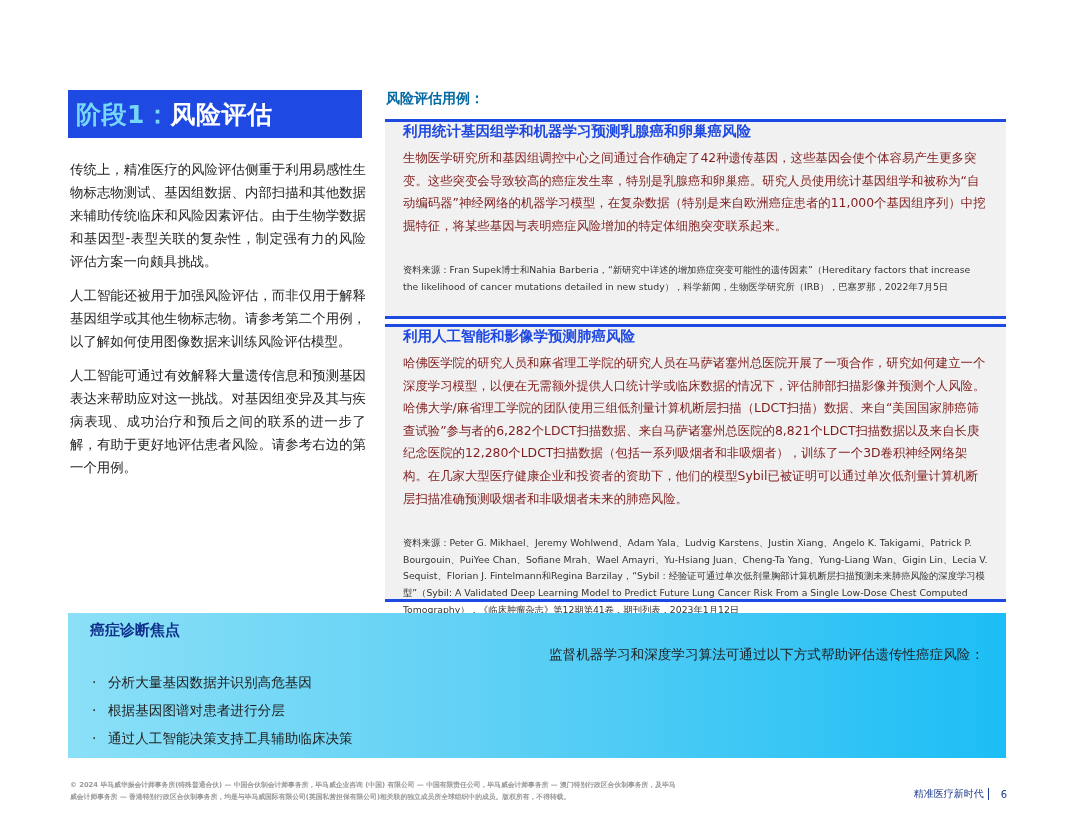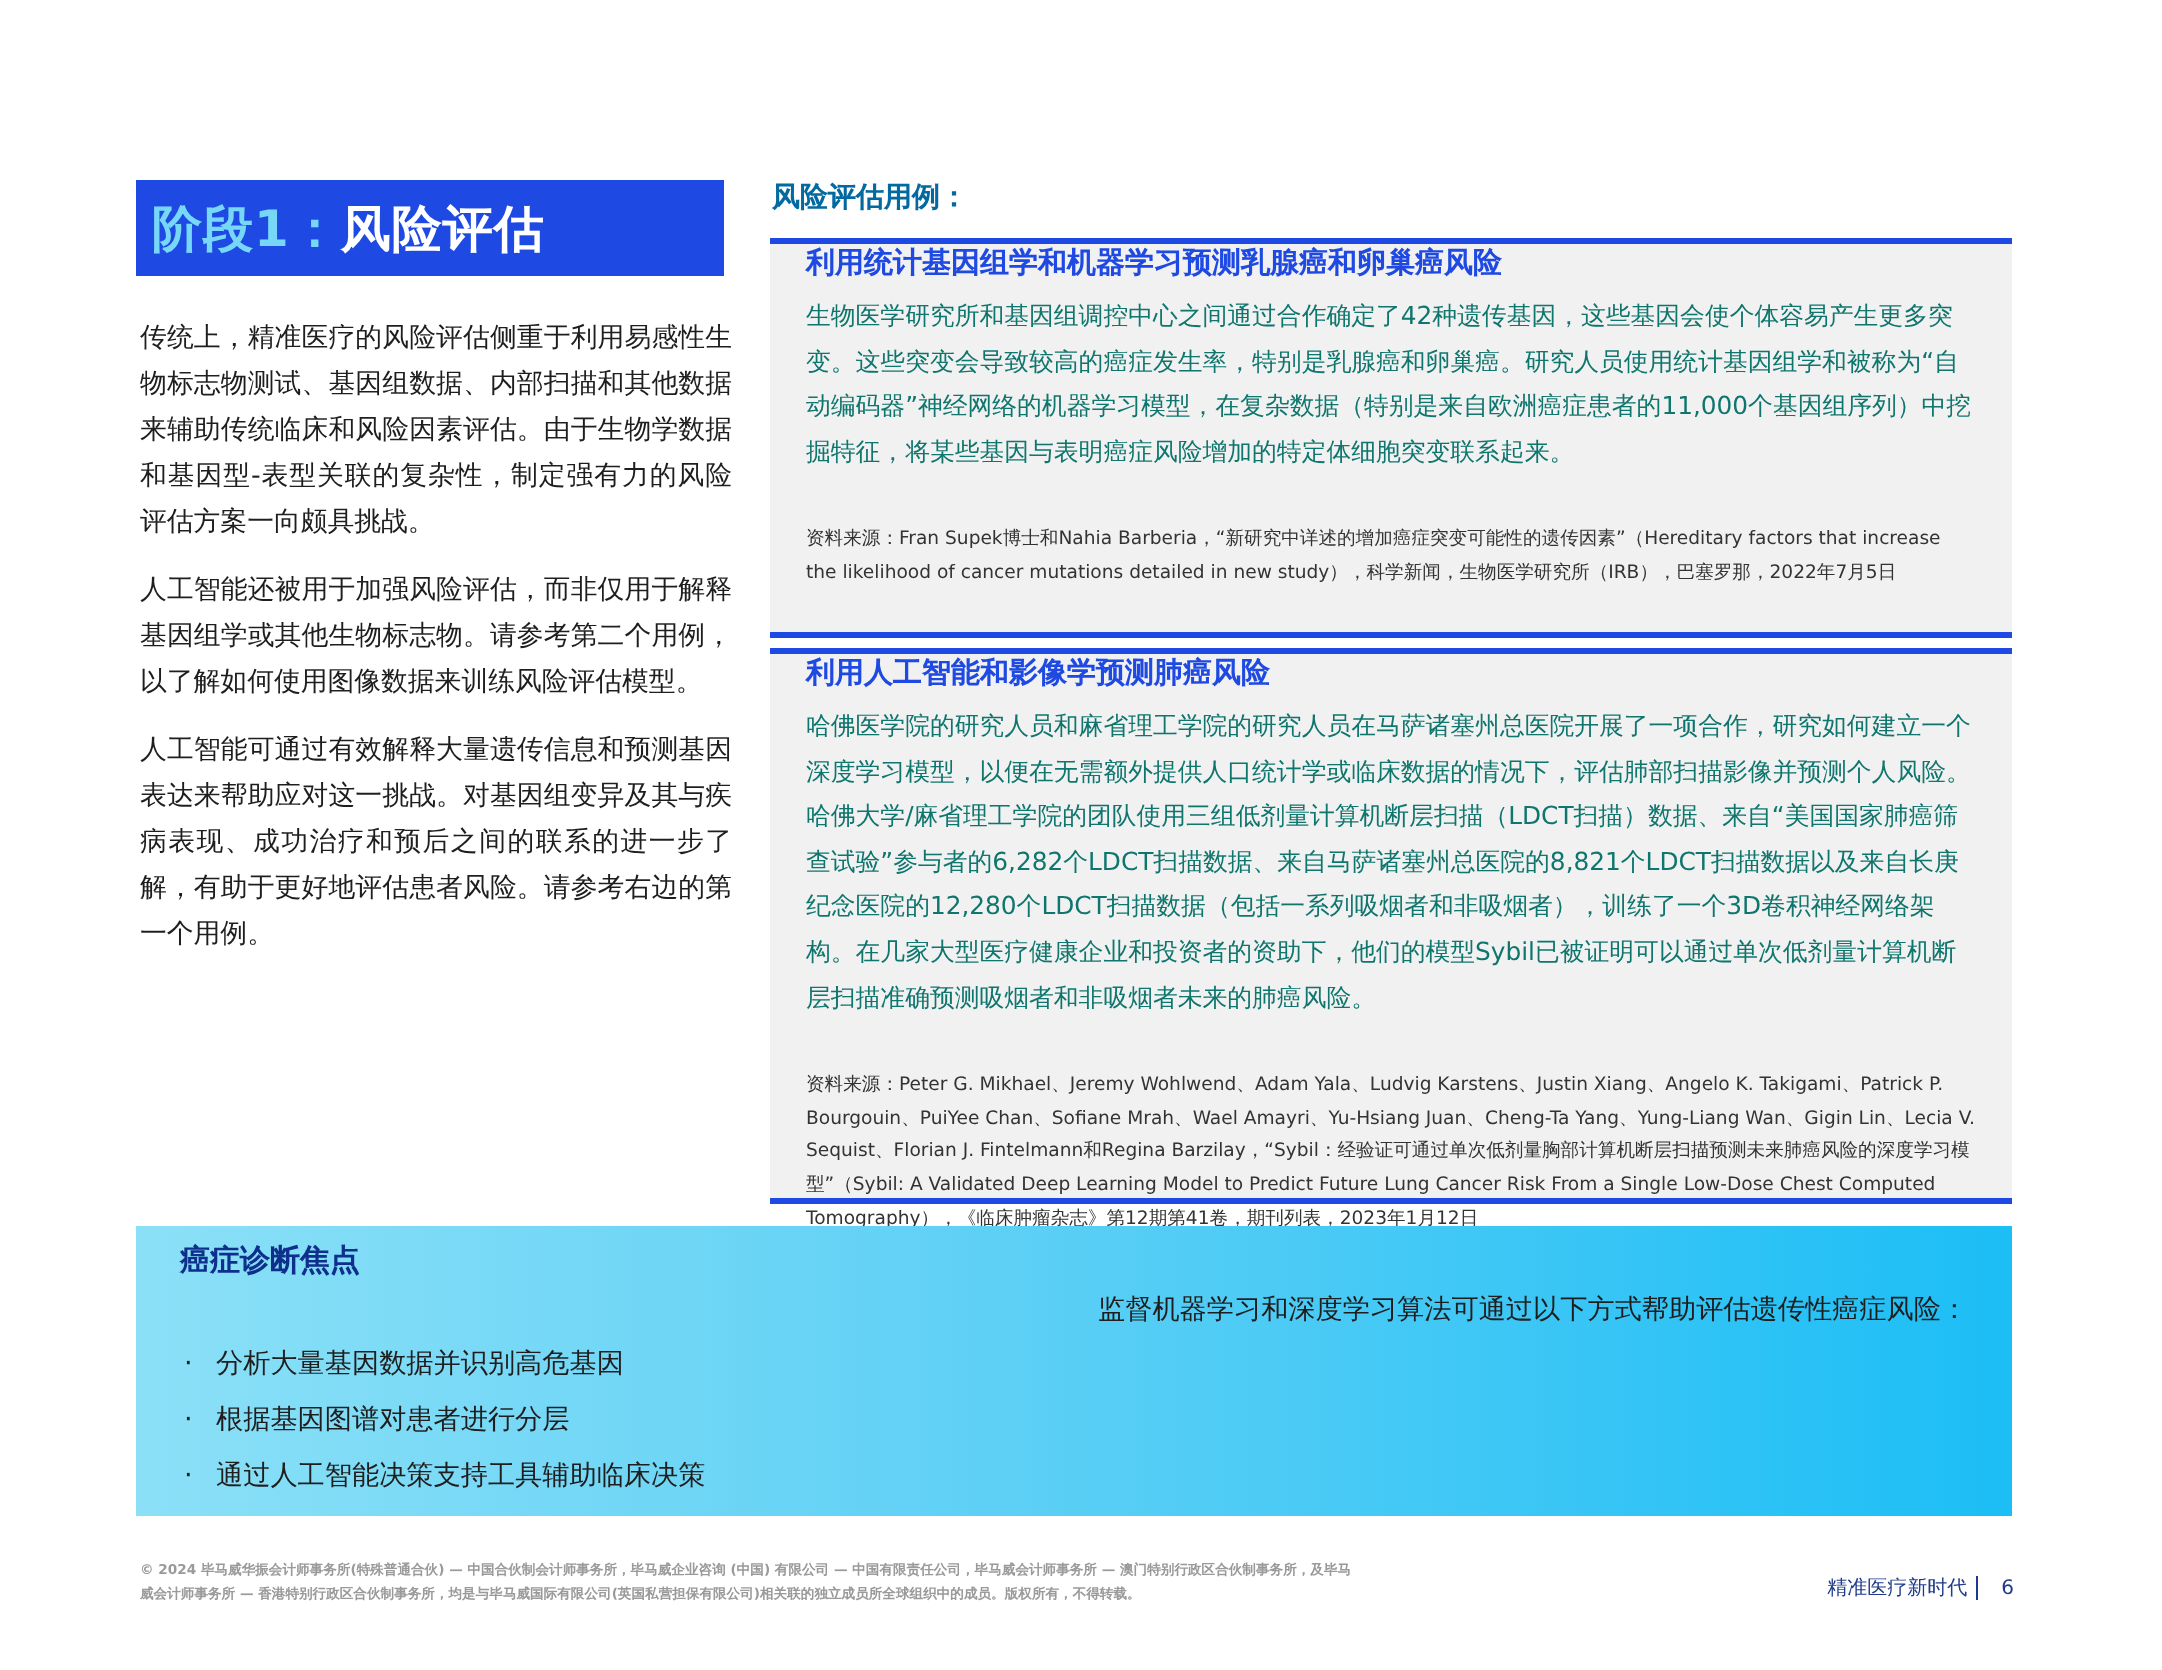--- a/index.html
+++ b/index.html
@@ -71,21 +71,21 @@
     .case-title {
       font-size: 14.5px;
       font-weight: bold;
       color: #1e49e2;
       margin-bottom: 6px;
       white-space: nowrap;
     }
     .case-body {
       font-size: 12.4px;
       line-height: 22.6px;
-      color: #0f766e;
+      color: #7f1d1d;
       margin: 0;
     }
     .case-source {
       font-size: 9.3px;
       line-height: 16.6px;
       color: #333333;
       margin-top: 25px;
     }
 
     .focus-box {

